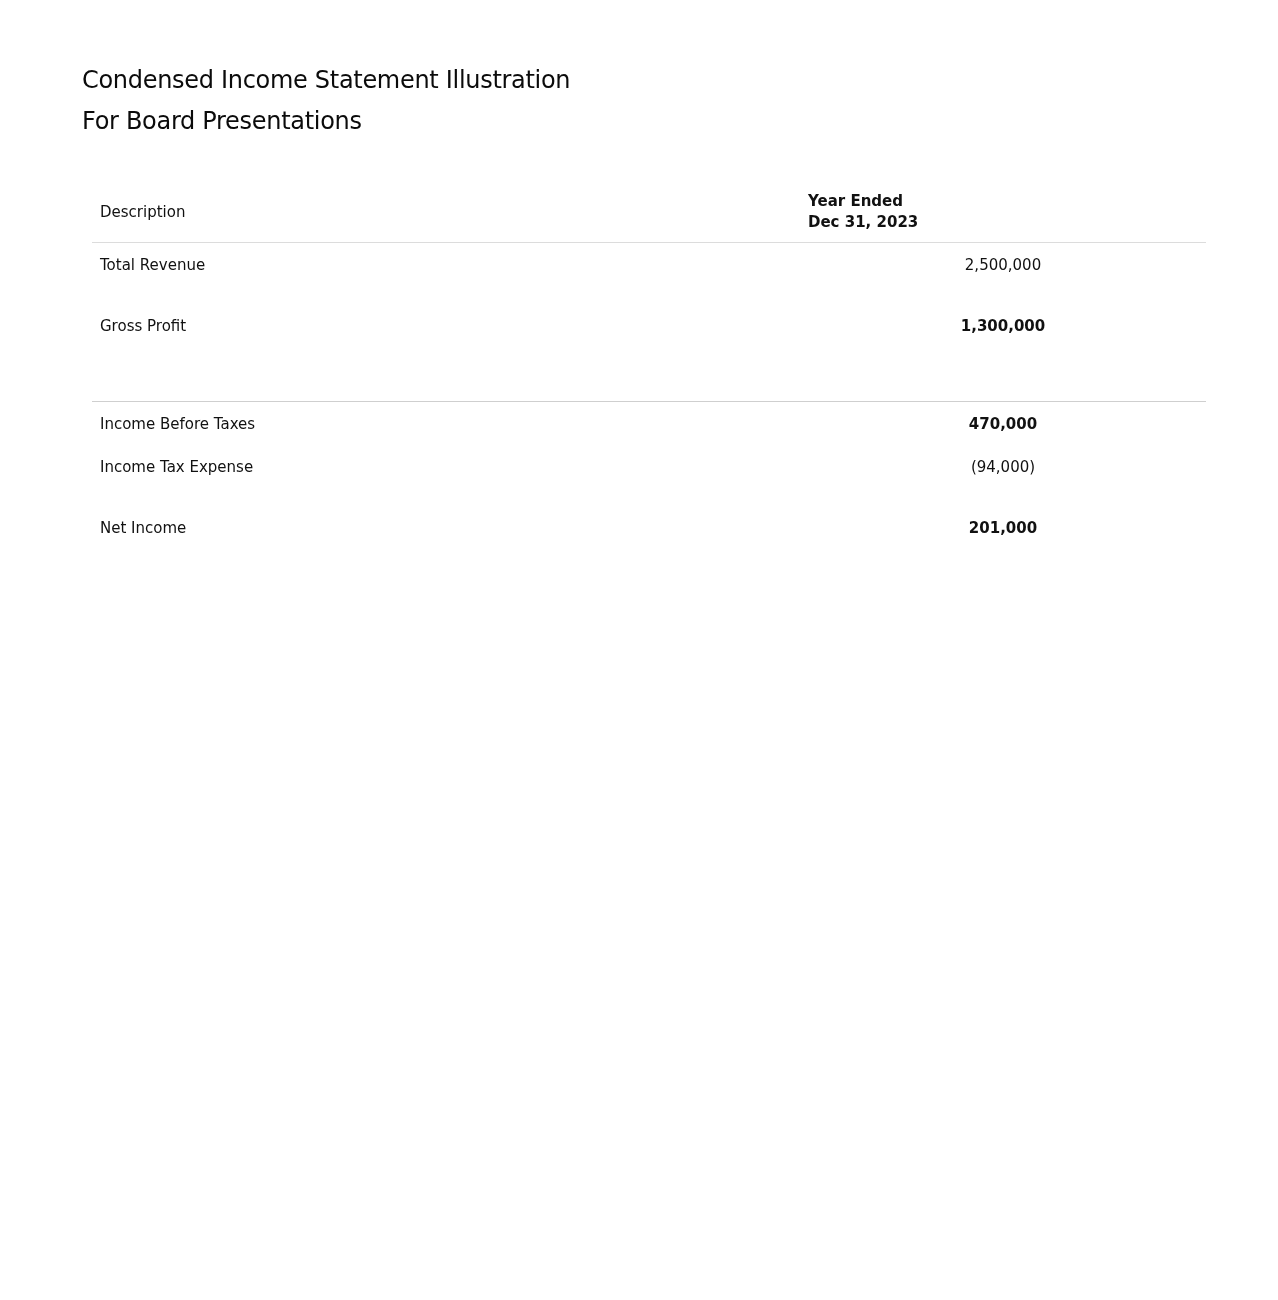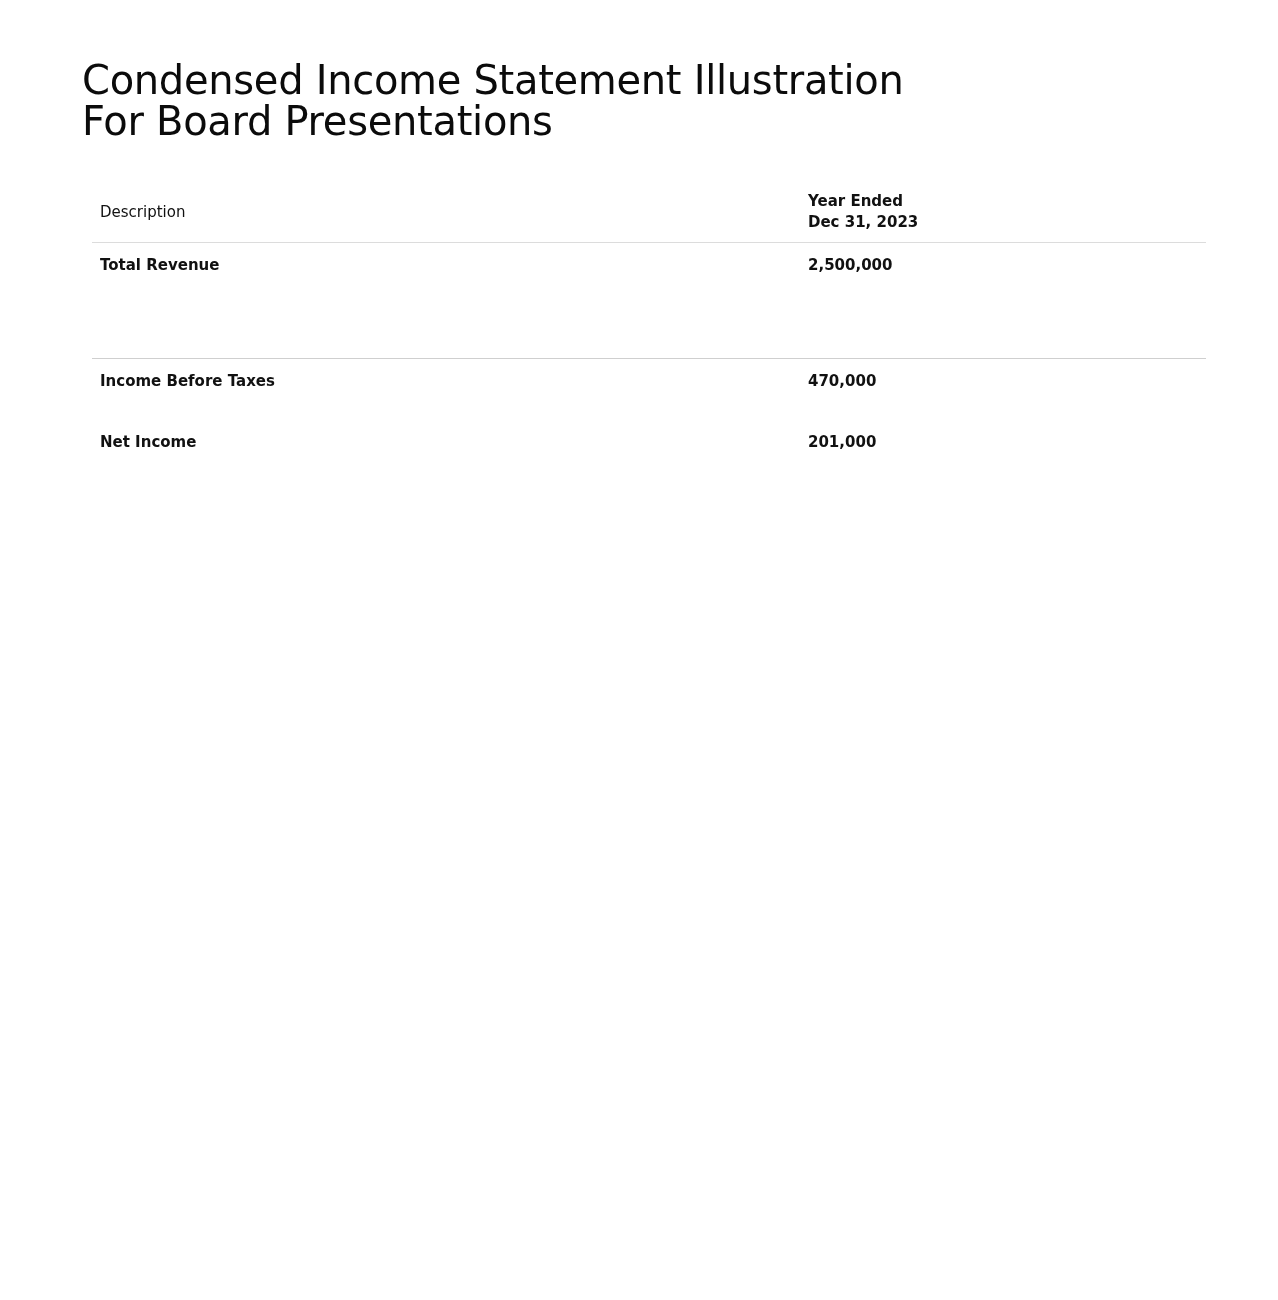--- a/index.html
+++ b/index.html
@@ -1,26 +1,26 @@
 <!DOCTYPE html>
 <html><head>
 <meta charset="utf-8">
 <style>
   html, body { margin: 0; padding: 0; background: #ffffff; }
   body { width: 1278px; height: 1300px; font-family: "DejaVu Sans", "Liberation Sans", sans-serif; color: #111111; }
   .page { position: absolute; left: 82px; top: 60px; width: 1114px; }
-  h1 { margin: 0; font-family: "DejaVu Sans", sans-serif; font-weight: 500; font-size: 40px; line-height: 41px; letter-spacing: -0.3px; color: #0b0b0b; }
+  h1 { margin: 0; font-family: "DejaVu Sans", sans-serif; font-weight: 500; font-size: 24px; line-height: 41px; letter-spacing: -0.3px; color: #0b0b0b; }
   .title-line { display: block; }
   table { position: absolute; top: 122px; left: 10px; width: 1114px; border-collapse: collapse; font-size: 15px; }
   th, td { padding: 0 8px; }
   thead th { height: 60px; text-align: left; border-bottom: 1px solid #dcdcdc; vertical-align: middle; font-size: 15px; }
   th.desc { font-weight: normal; width: 692px; }
   th.period { font-weight: bold; line-height: 21px; }
-  td { height: 43px; vertical-align: middle; font-weight: bold; }
-  td.amt { text-align: left; }
+  td { height: 43px; vertical-align: middle; }
+  td.amt { text-align: center; }
   tr.total td.amt { font-weight: bold; }
   tr.spacer td { height: 18px; padding: 0; }
   tr.rule td { border-bottom: 1px solid #cfcfcf; }
 </style>
 </head>
 <body>
 
 <div class="page">
   <h1>
     <span class="title-line">Condensed Income Statement Illustration</span>
@@ -41,33 +41,41 @@
       <tr class="spacer" style="height:0">
           <td colspan="2" style="height:0"></td>
         </tr>
       <tr>
         <td>Total Revenue</td>
         <td class="amt">2,500,000</td>
       </tr>
       <tr class="spacer">
           <td colspan="2"></td>
         </tr>
+      <tr class="total">
+        <td>Gross Profit</td>
+        <td class="amt">1,300,000</td>
+      </tr>
       <tr class="spacer">
           <td colspan="2"></td>
         </tr>
       <tr class="spacer">
           <td colspan="2"></td>
         </tr>
       <tr class="spacer rule">
           <td colspan="2"></td>
         </tr>
       <tr class="total">
         <td>Income Before Taxes</td>
         <td class="amt">470,000</td>
       </tr>
+      <tr>
+        <td>Income Tax Expense</td>
+        <td class="amt">(94,000)</td>
+      </tr>
       <tr class="spacer">
           <td colspan="2"></td>
         </tr>
       <tr class="total">
         <td>Net Income</td>
         <td class="amt">201,000</td>
       </tr>
     </tbody>
   </table>
 </div>

